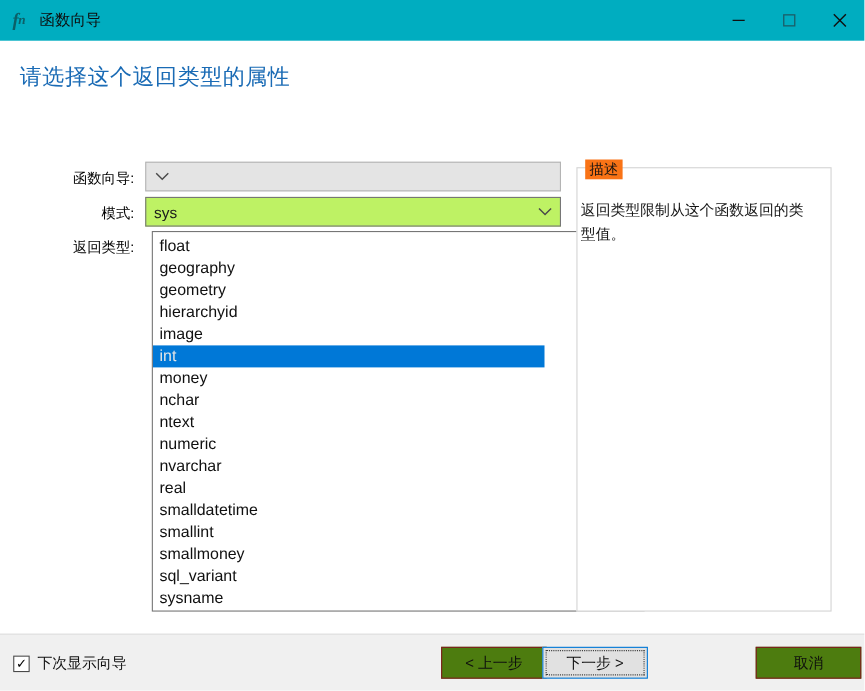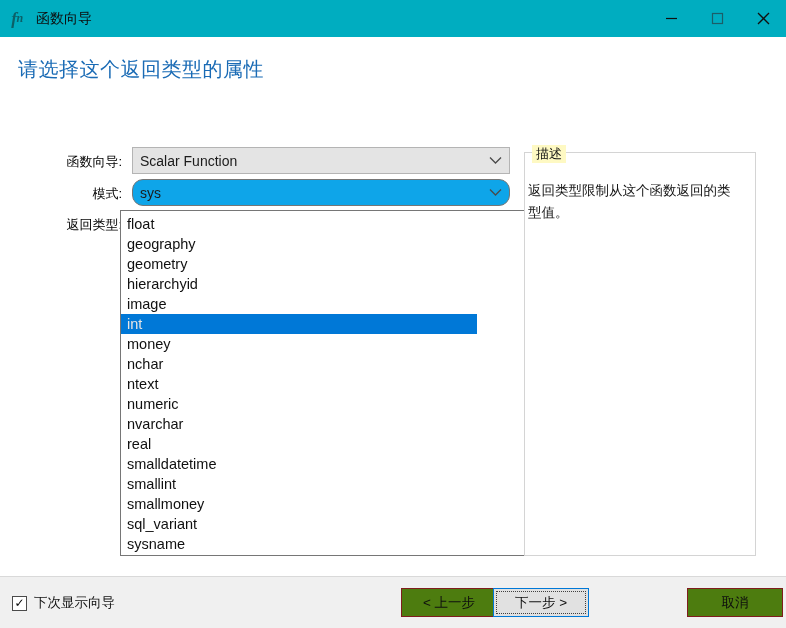--- a/index.html
+++ b/index.html
@@ -98,43 +98,42 @@
     align-items: center;
     font-size: 14px;
   }
   #combo-functype {
     top: 147px;
     background: #e4e4e4;
     border-color: #b4b4b4;
   }
   #combo-schema {
     top: 179px;
-    background: #0ea5e9;
+    background: #bef264;
     border-color: #767676;
-    border-radius: 11px;
   }
   .combo-value {
     padding-left: 7px;
     flex: 1;
     color: #1b1b1b;
     white-space: nowrap;
     overflow: hidden;
   }
   .combo-arrow {
     width: 28px;
     display: flex;
     align-items: center;
     justify-content: center;
     color: #4a4a4a;
   }
 
   
   #listbox {
     position: absolute;
-    left: 120px;
+    left: 138px;
     top: 210px;
     width: 448px;
     height: 346px;
     border: 1px solid #767676;
     background: #ffffff;
     box-sizing: border-box;
     overflow: hidden;
   }
   #list-items {
     position: absolute;
@@ -203,21 +202,21 @@
     width: 232px;
     height: 404px;
     border: 1px solid #d4d4d4;
     box-sizing: border-box;
     background: #ffffff;
   }
   #desc-legend {
     position: absolute;
     left: 532px;
     top: 145px;
-    background: #fef9c3;
+    background: #f97316;
     padding: 0 4px;
     font-size: 13px;
     color: #121212;
   }
   #desc-text {
     position: absolute;
     left: 528px;
     top: 180px;
     width: 208px;
     font-size: 13.5px;
@@ -317,21 +316,20 @@
           <line x1="13" y1="2" x2="2" y2="13" stroke="#101010" stroke-width="1.3"></line>
         </svg>
     </div>
   </div>
 </div>
 
 <div id="heading">请选择这个返回类型的属性</div>
 
 <div class="form-label" id="label-functype">函数向导:</div>
 <div class="combo" id="combo-functype">
-  <div class="combo-value">Scalar Function</div>
   <div class="combo-arrow">
     <svg width="13" height="9" viewBox="0 0 13 9">
         <polyline points="1,1.5 6.5,7 12,1.5" fill="none" stroke="#4a4a4a" stroke-width="1.3"></polyline>
       </svg>
   </div>
 </div>
 
 <div class="form-label" id="label-schema">模式:</div>
 <div class="combo" id="combo-schema">
   <div class="combo-value">sys</div>

